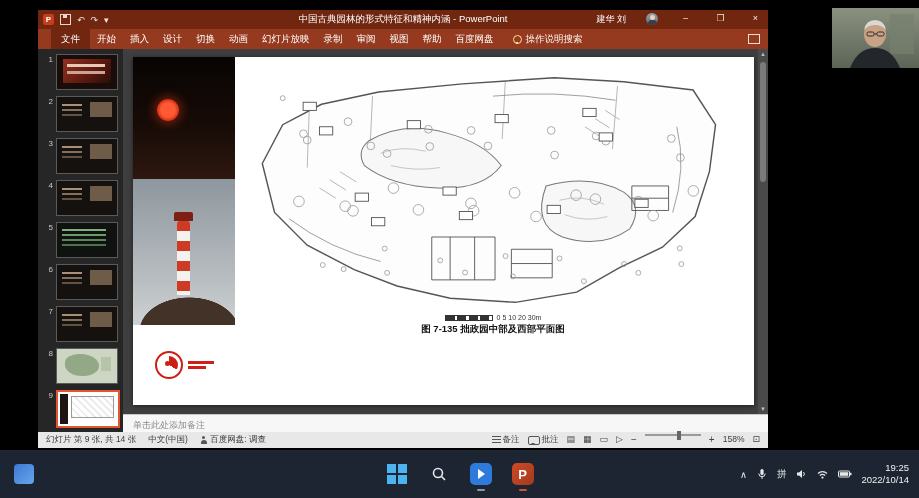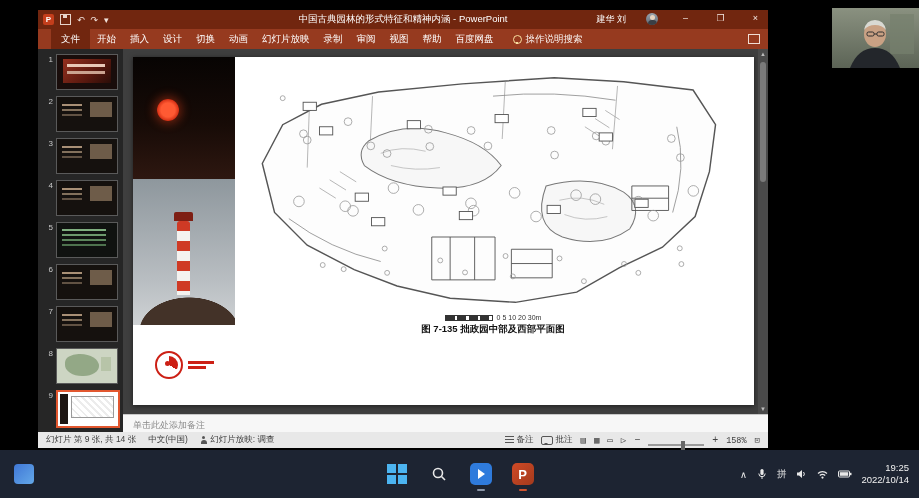--- a/index.html
+++ b/index.html
@@ -82,21 +82,21 @@
 
   
   .v-scroll{position:absolute;right:0;top:0;bottom:0;width:10px;background:#4a4a4a;display:flex;flex-direction:column;align-items:center;font-size:6px;color:#bdbdbd;}
   .v-thumb{width:6px;height:120px;background:#7a7a7a;border-radius:3px;margin-top:3px;}
   .v-scroll .arr{height:10px;display:flex;align-items:center;}
   .v-scroll .arr.dn{margin-top:auto;}
 
   
   .notes-bar{height:17px;background:#f7f7f7;border-top:1px solid #c8c8c8;display:flex;align-items:flex-end;padding:0 10px;font-size:9px;color:#8a8a8a;flex:none;}
   .status-bar{height:16px;background:#e8e8e8;display:flex;align-items:center;padding:0 8px;font-size:8.5px;color:#3c3c3c;gap:12px;flex:none;}
-  .sb-right{margin-left:auto;display:flex;align-items:flex-end;gap:8px;font-family:Liberation Mono, monospace;}
+  .sb-right{margin-left:auto;display:flex;align-items:flex-start;gap:8px;}
   .ic-person{width:8px;height:8px;position:relative;display:inline-block;}
   .ic-person::before{content:"";position:absolute;left:2.5px;top:0;width:3px;height:3px;border-radius:50%;background:#555;}
   .ic-person::after{content:"";position:absolute;left:1px;top:3.5px;width:6px;height:4px;border-radius:3px 3px 0 0;background:#555;}
   .ic-notes-sb{width:9px;height:8px;display:inline-block;background:linear-gradient(#555 1.2px,transparent 1.2px);background-size:9px 3px;margin-right:2px;}
   .ic-comment-sb{width:10px;height:7px;border:1px solid #555;border-radius:2px;display:inline-block;position:relative;margin-right:2px;}
   .ic-comment-sb::after{content:"";position:absolute;left:2px;bottom:-3px;border:2px solid transparent;border-top-color:#555;}
   .sb-btn{display:flex;align-items:center;}
   .view-ic{font-size:9px;color:#444;}
   .zoom-slider{width:56px;height:2px;background:#9a9a9a;position:relative;display:inline-block;}
   .zoom-thumb{position:absolute;left:58%;top:-3.5px;width:4px;height:9px;background:#666;}
@@ -324,21 +324,21 @@
           <span>单击此处添加备注</span>
         </div>
       </div>
     </div>
 
     <div class="status-bar">
       <span>幻灯片 第 9 张, 共 14 张</span>
       <span>中文(中国)</span>
       <span class="sb-btn">
         <span class="ic-person"></span>&nbsp;
-        <span>幻灯片放映: 调查</span>
+        <span>百度网盘: 调查</span>
       </span>
       <div class="sb-right">
         <span class="sb-btn">
           <span class="ic-notes-sb"></span>
           <span>备注</span>
         </span>
         <span class="sb-btn">
           <span class="ic-comment-sb"></span>
           <span>批注</span>
         </span>

